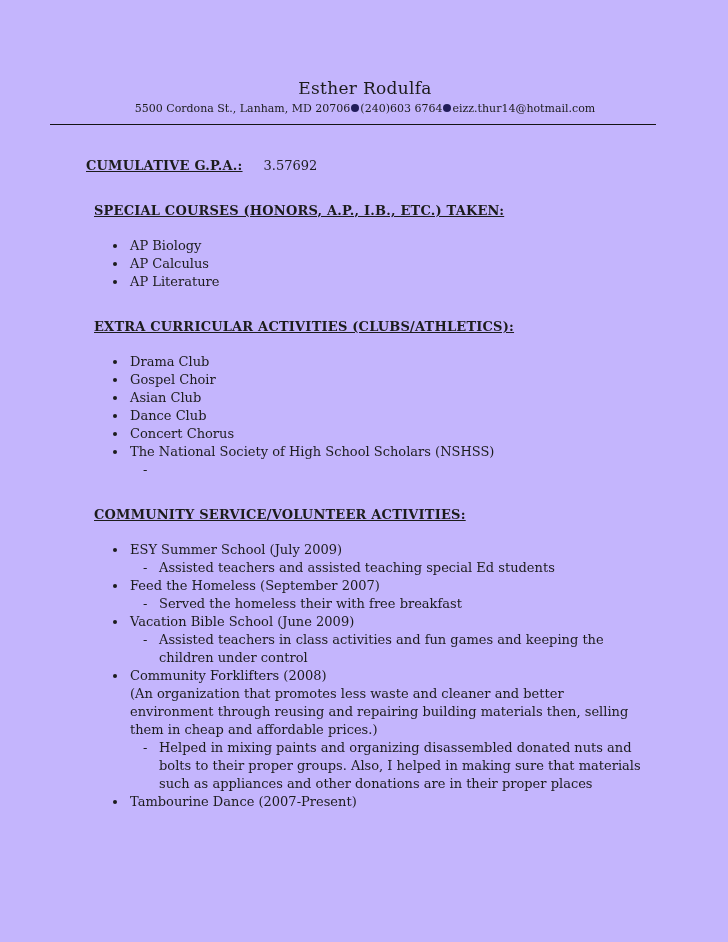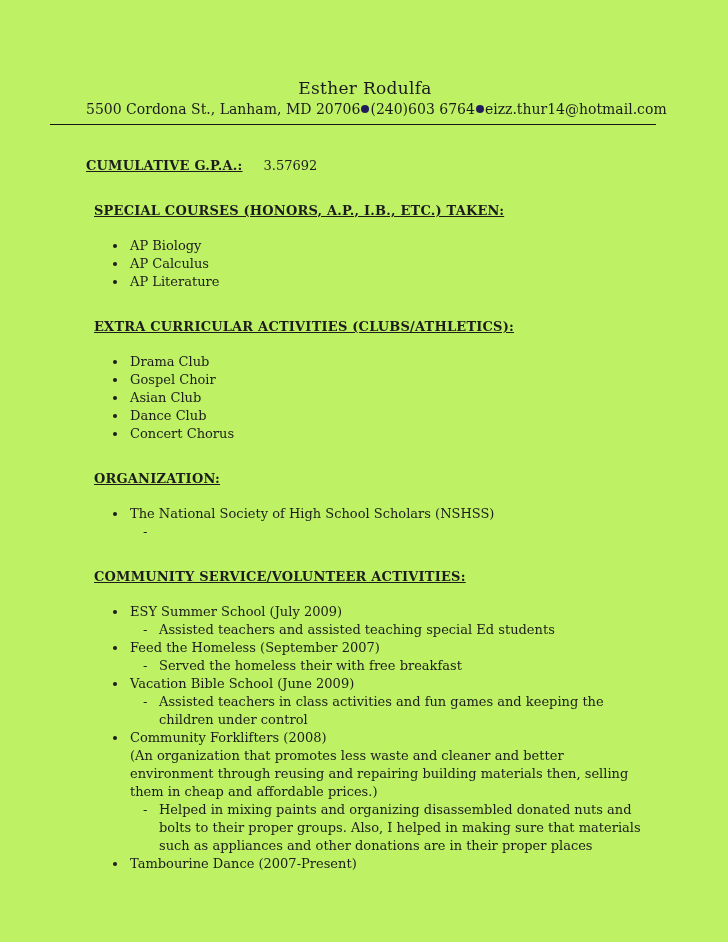--- a/index.html
+++ b/index.html
@@ -1,36 +1,36 @@
 <!DOCTYPE html>
 <html><head>
 <meta charset="utf-8">
 <style>
   * { box-sizing: border-box; }
   html, body { margin: 0; padding: 0; background: #ffffff; }
   .page {
     width: 728px;
     min-height: 942px;
-    background: #bef264;
+    background: #c4b5fd;
     color: #1c1c1c;
     font-family: "DejaVu Serif", "Liberation Serif", serif;
     font-size: 13px;
     line-height: 18px;
     padding: 78px 84px 40px 86px;
     position: relative;
   }
   .header-name {
     text-align: center;
     font-size: 17px;
     line-height: 20px;
     letter-spacing: 0.3px;
   }
   .contact-line {
     text-align: center;
-    font-size: 14px;
+    font-size: 11px;
     margin-top: 2px;
     white-space: nowrap;
   }
   .dot {
     display: inline-block;
     width: 8px;
     height: 8px;
     border-radius: 50%;
     background: #221d5a;
     margin: 0 1px;
@@ -101,21 +101,20 @@
 
   <div class="section-title">EXTRA CURRICULAR ACTIVITIES (CLUBS/ATHLETICS):</div>
   <ul class="bullet-list">
     <li>Drama Club</li>
     <li>Gospel Choir</li>
     <li>Asian Club</li>
     <li>Dance Club</li>
     <li>Concert Chorus</li>
   </ul>
 
-  <div class="section-title">ORGANIZATION:</div>
   <ul class="bullet-list">
     <li>
       <span>The National Society of High School Scholars (NSHSS)</span>
       <div class="sub-item">
         <span class="dash-marker">-</span>
       </div>
     </li>
   </ul>
 
   <div class="section-title">COMMUNITY SERVICE/VOLUNTEER ACTIVITIES:</div>

